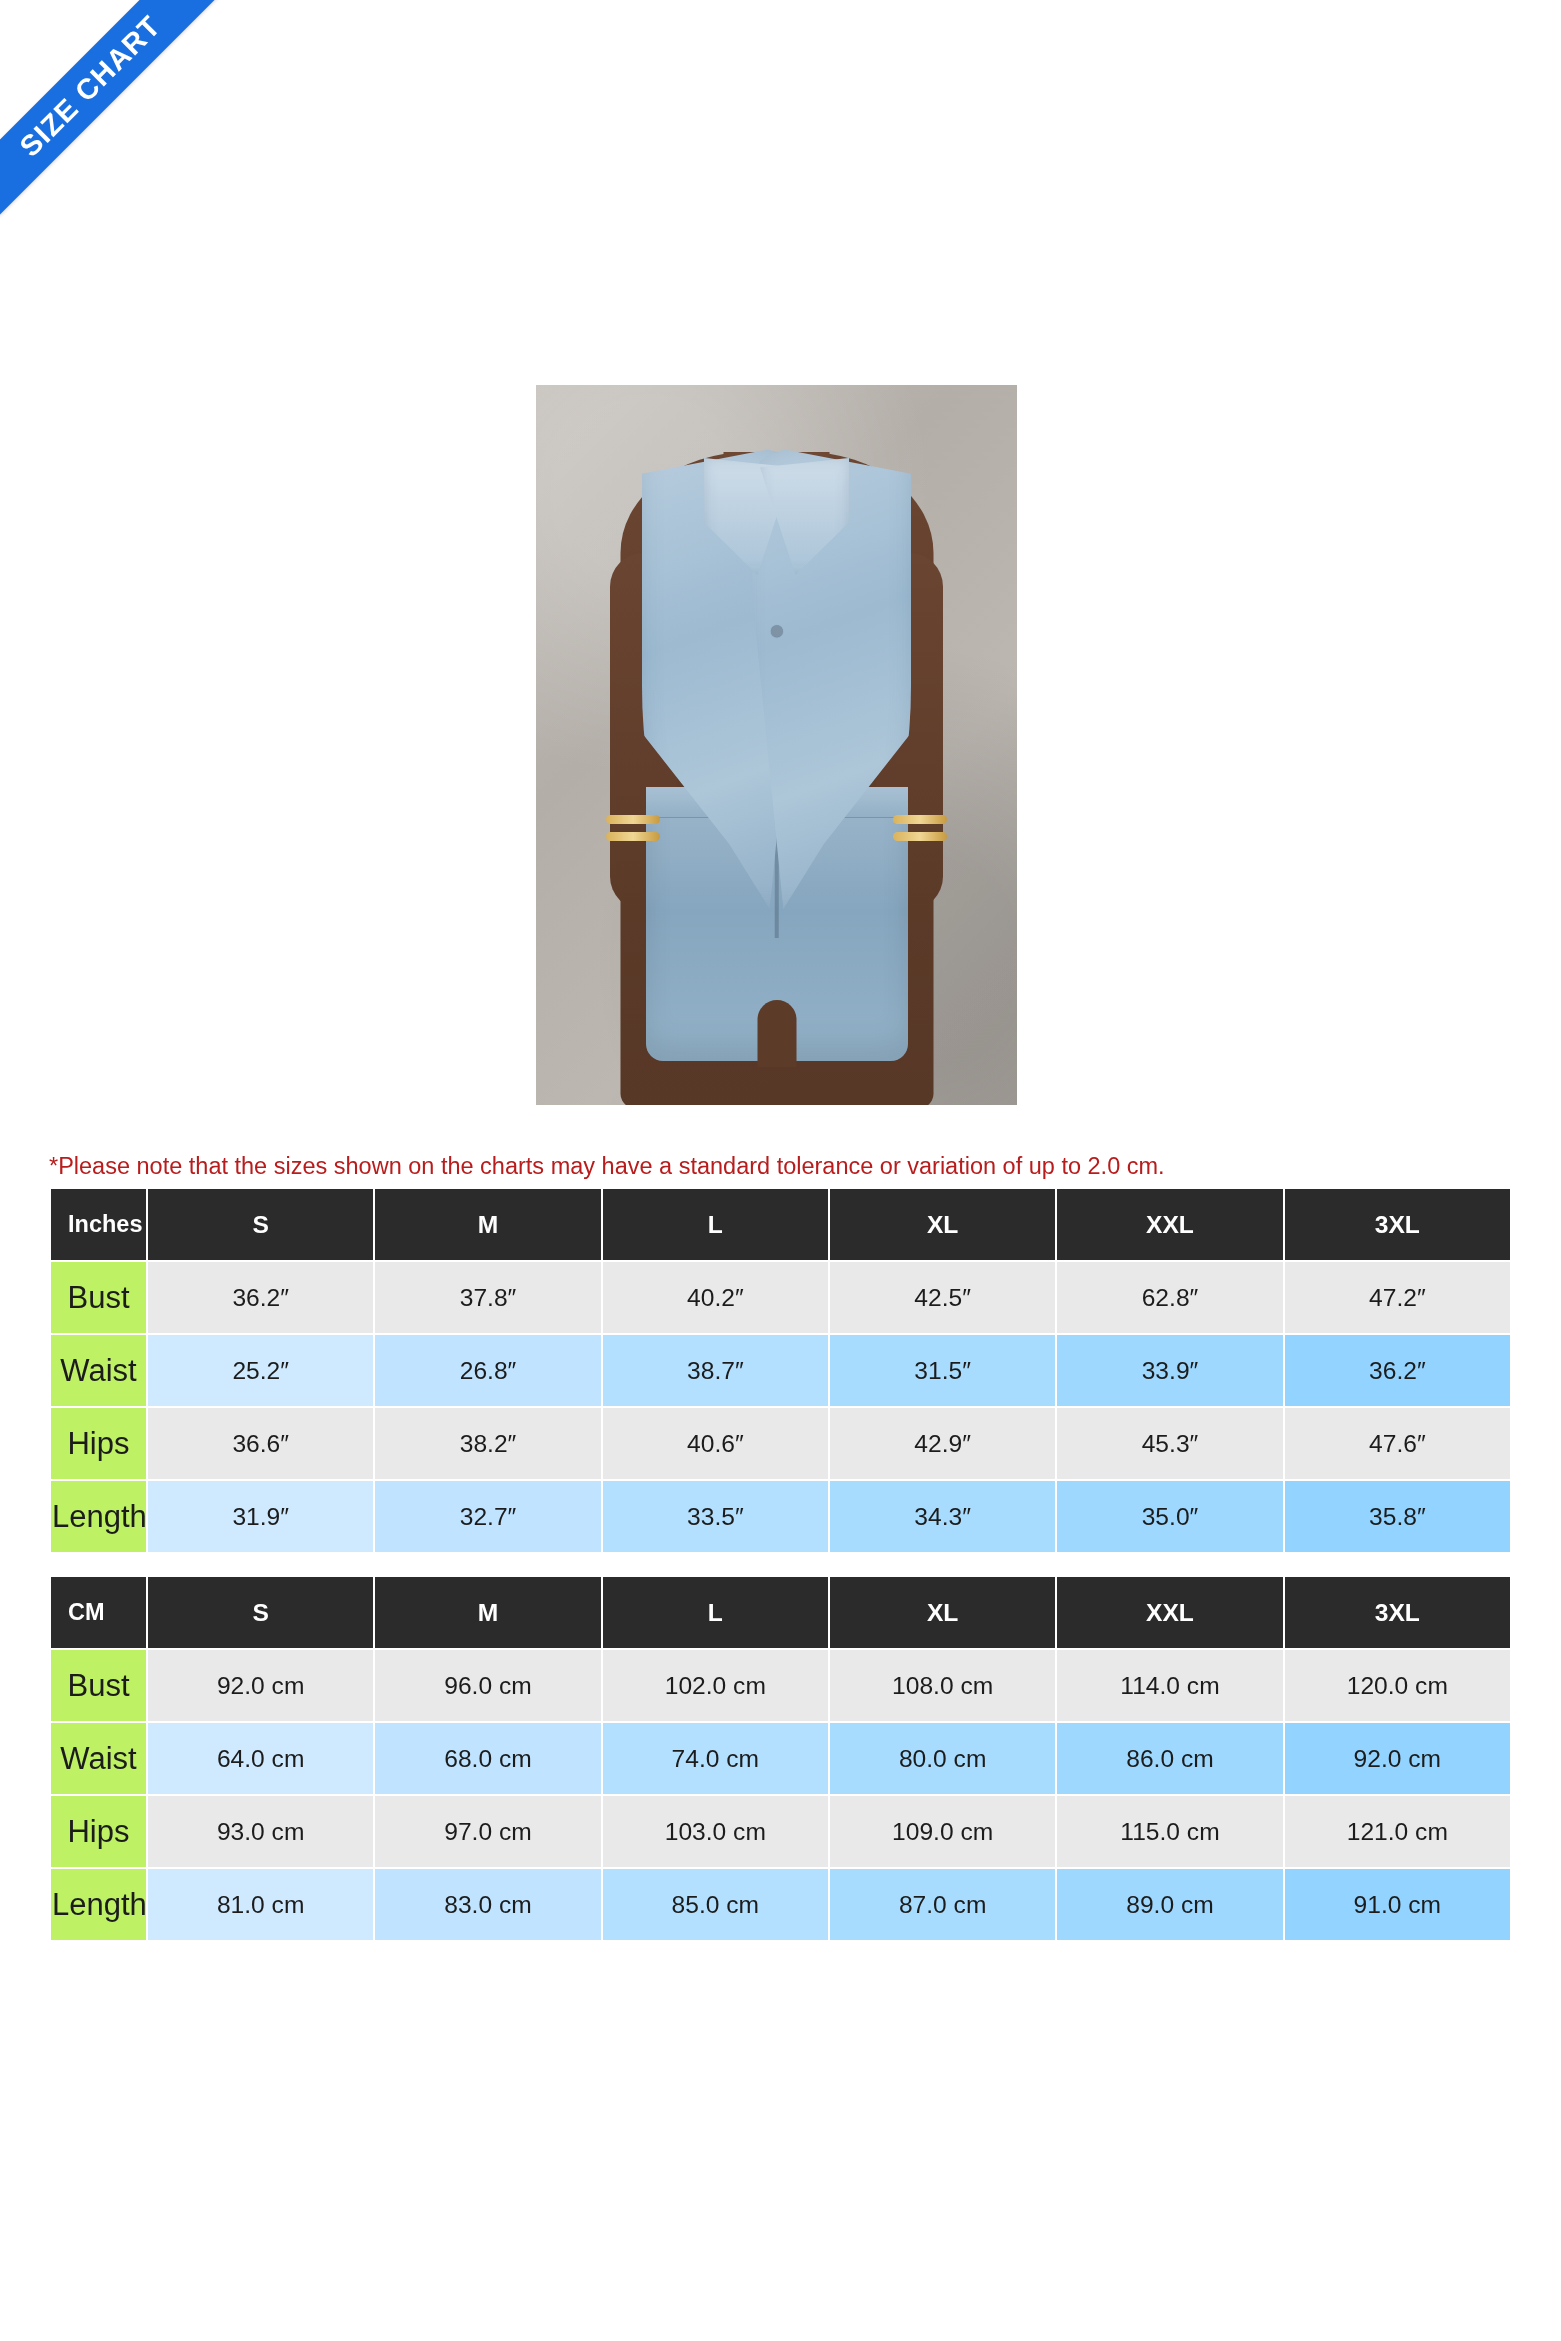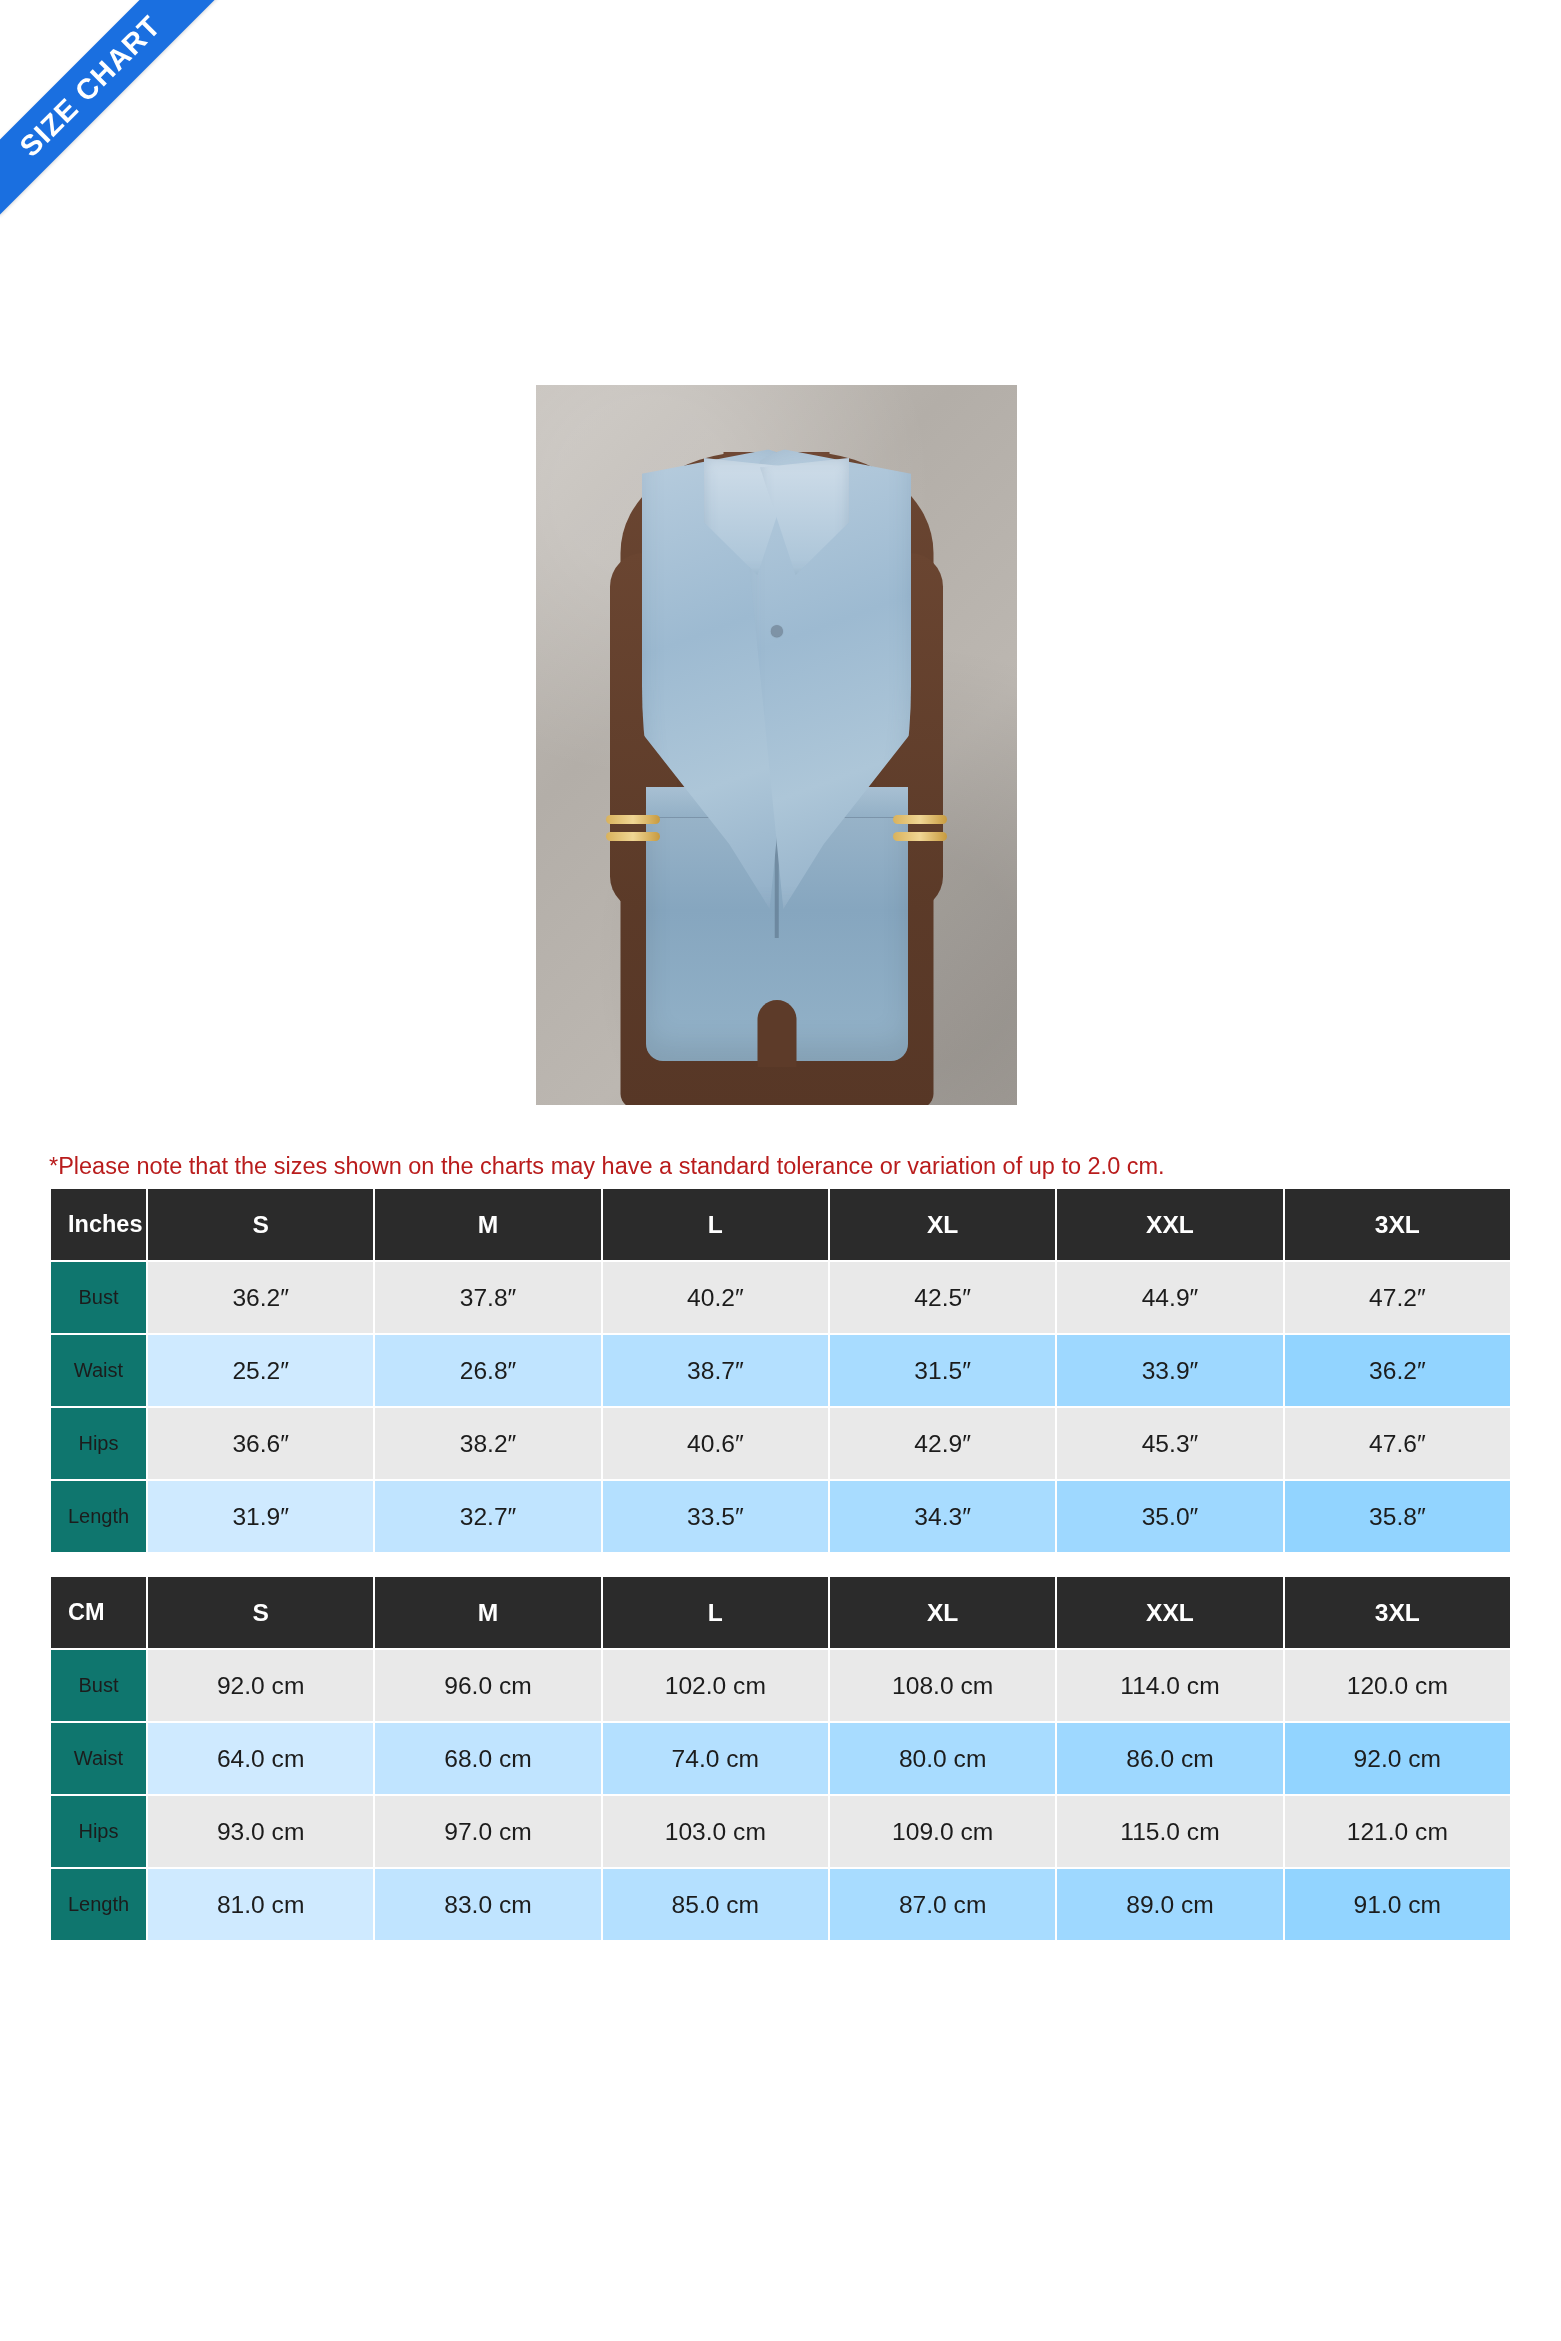--- a/index.html
+++ b/index.html
@@ -219,23 +219,23 @@
     background: #2b2b2b;
     color: #ffffff;
     font-weight: bold;
   }
   .size-table thead th.unit-head {
     text-align: left;
     padding-left: 17px;
     font-size: 23.5px;
   }
   .size-table td.row-label {
-    background: #0f766e;
+    background: #bef264;
     text-align: center;
-    font-size: 20px;
+    font-size: 31px;
     color: #1c1c1c;
   }
   .size-table col.col-label { width: 95px; }
 
   tr.band-grey td.val { background: #e9e9e9; }
   tr.band-blue td.val { background: #a8dcff; }
   tr.band-blue td.val.fade-1 { background: #cfeaff; margin-left: 40px; }
   tr.band-blue td.val.fade-2 { background: #c0e4ff; }
   tr.band-blue td.val.fade-3 { background: #b4e0ff; }
   tr.band-blue td.val.fade-4 { background: #a8dcff; }
@@ -295,21 +295,21 @@
       <th>3XL</th>
     </tr>
   </thead>
   <tbody>
     <tr class="band-grey">
       <td class="row-label">Bust</td>
       <td class="val">36.2″</td>
       <td class="val">37.8″</td>
       <td class="val">40.2″</td>
       <td class="val">42.5″</td>
-      <td class="val">44.9″</td>
+      <td class="val">62.8″</td>
       <td class="val">47.2″</td>
     </tr>
     <tr class="band-blue">
       <td class="row-label">Waist</td>
       <td class="val fade-1">25.2″</td>
       <td class="val fade-2">26.8″</td>
       <td class="val fade-3">38.7″</td>
       <td class="val fade-4">31.5″</td>
       <td class="val fade-5">33.9″</td>
       <td class="val fade-6">36.2″</td>

